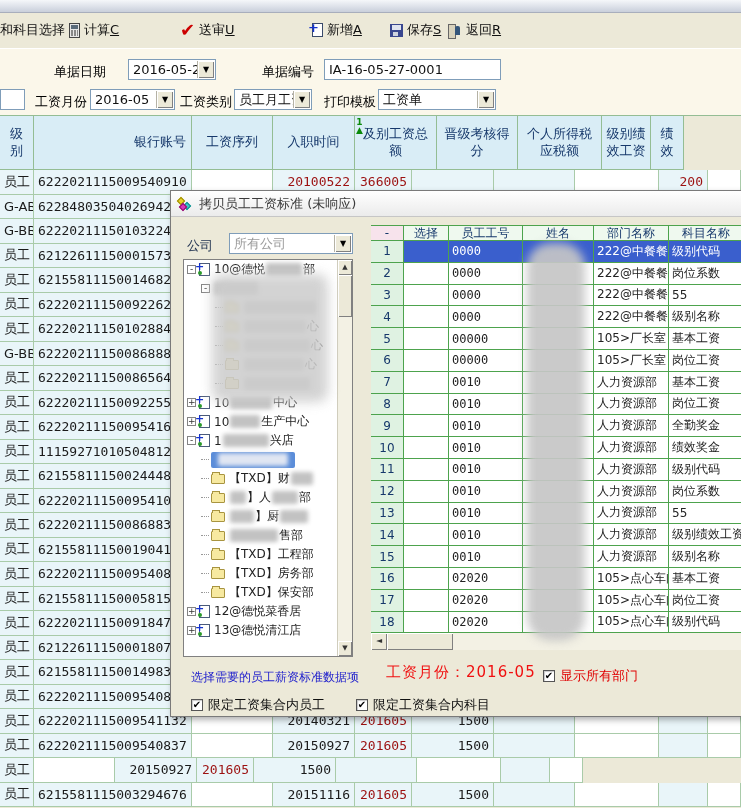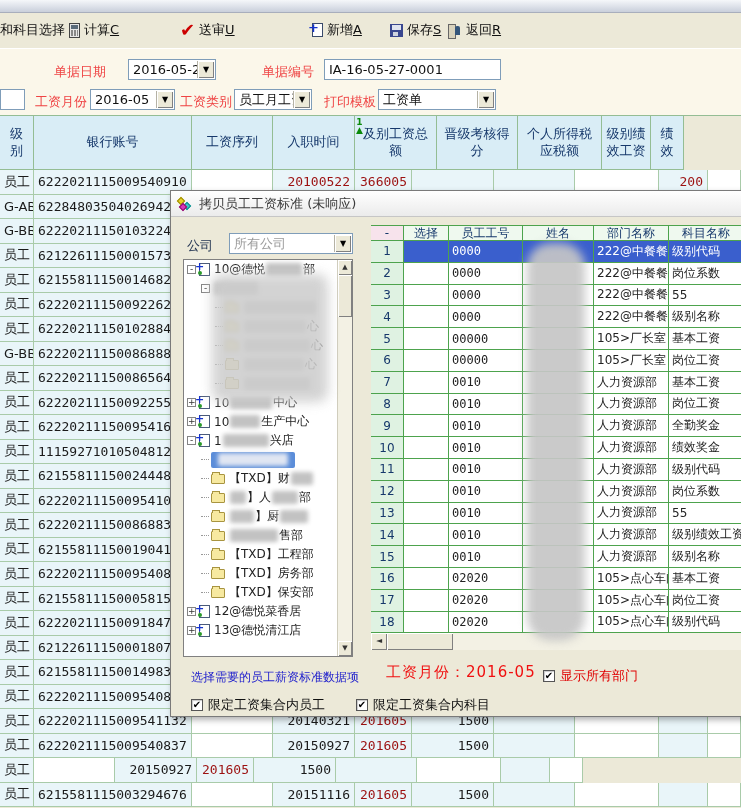--- a/index.html
+++ b/index.html
@@ -14,21 +14,21 @@
 .ic-check{color:#CC0000;font-size:18px;font-weight:bold;line-height:14px;}
 .ic-new{width:11px;height:14px;background:#fff;border:1px solid #3a4a6a;position:relative;}
 .ic-new::before{content:"+";position:absolute;left:-5px;top:-4px;color:#1533cc;font-weight:bold;font-size:13px;}
 .ic-save{width:13px;height:13px;background:#39478f;position:relative;}
 .ic-save::before{content:"";position:absolute;left:2px;top:1px;right:2px;height:5px;background:#dfe4ef;}
 .ic-save::after{content:"";position:absolute;left:3px;bottom:1px;width:5px;height:4px;background:#cfd4df;}
 .ic-exit{width:14px;height:15px;position:relative;}
 .ic-exit::before{content:"";position:absolute;left:0;top:1px;width:6px;height:13px;background:#d8d2bc;border:1px solid #666;}
 .ic-exit::after{content:"";position:absolute;right:2px;top:3px;width:5px;height:9px;background:#34557a;border-radius:2px 2px 0 0;}
 .formarea{position:absolute;top:48px;left:0;width:741px;height:67px;background:#FBF7EA;border-top:1px solid #fff;}
-.flabel{position:absolute;font-size:13px;color:#ef4444;}
+.flabel{position:absolute;font-size:13px;color:#000000;}
 .xp-select,.xp-input{position:absolute;height:21px;background:#fff;border:1px solid #7F9DB9;font-size:13px;color:#111;display:flex;align-items:center;padding-left:4px;overflow:hidden;white-space:nowrap;}
 .xp-select .val{flex:1;}
 .xp-arrow{position:absolute;right:1px;top:1px;bottom:1px;width:17px;background:#ECE9D8;border-left:1px solid #b5b2a5;box-shadow:inset 1px 1px 0 #fff,inset -1px -1px 0 #808080;display:flex;align-items:center;justify-content:center;font-size:8px;color:#000;}
 .mtable{position:absolute;top:115px;left:0;width:741px;z-index:1;}
 .mth{display:flex;height:55px;border-top:1px solid #94BD94;}
 .mhc{position:relative;background:#D9EDF6;color:#16386B;font-size:13px;display:flex;align-items:center;justify-content:center;text-align:center;border-right:1px solid #94BD94;border-bottom:1px solid #94BD94;line-height:1.25;padding:0 5px;flex:none;overflow:hidden;}
 .sortb{position:absolute;left:1px;top:2px;color:#0a8a0a;font-size:9px;line-height:8px;text-align:center;font-weight:bold;}
 .mrow{display:flex;height:24.5px;}
 .mc{font-size:13px;color:#1a1a1a;display:flex;align-items:center;border-right:1px solid #A9CBA9;border-bottom:1px solid #A9CBA9;overflow:hidden;white-space:nowrap;background:#E9F5F9;padding:0 4px;flex:none;}
 .mc.wbg{background:#fff;}
@@ -138,21 +138,21 @@
       <span class="val">工资单</span>
         <span class="xp-arrow">▼</span>
     </div>
   </div>
 
   <div class="mtable">
     <div class="mth" id="mt-head">
         <div class="mhc" style="width: 34px;">
           <span>级别</span>
         </div>
-        <div class="mhc" style="width: 158px;">
+        <div class="mhc" style="width: 158px; justify-content: flex-end;">
           <span>银行账号</span>
         </div>
         <div class="mhc" style="width: 81px;">
           <span>工资序列</span>
         </div>
         <div class="mhc" style="width: 82px;">
           <span>入职时间</span>
         </div>
         <div class="mhc" style="width: 82px;">
           <span>及别工资总额</span>

